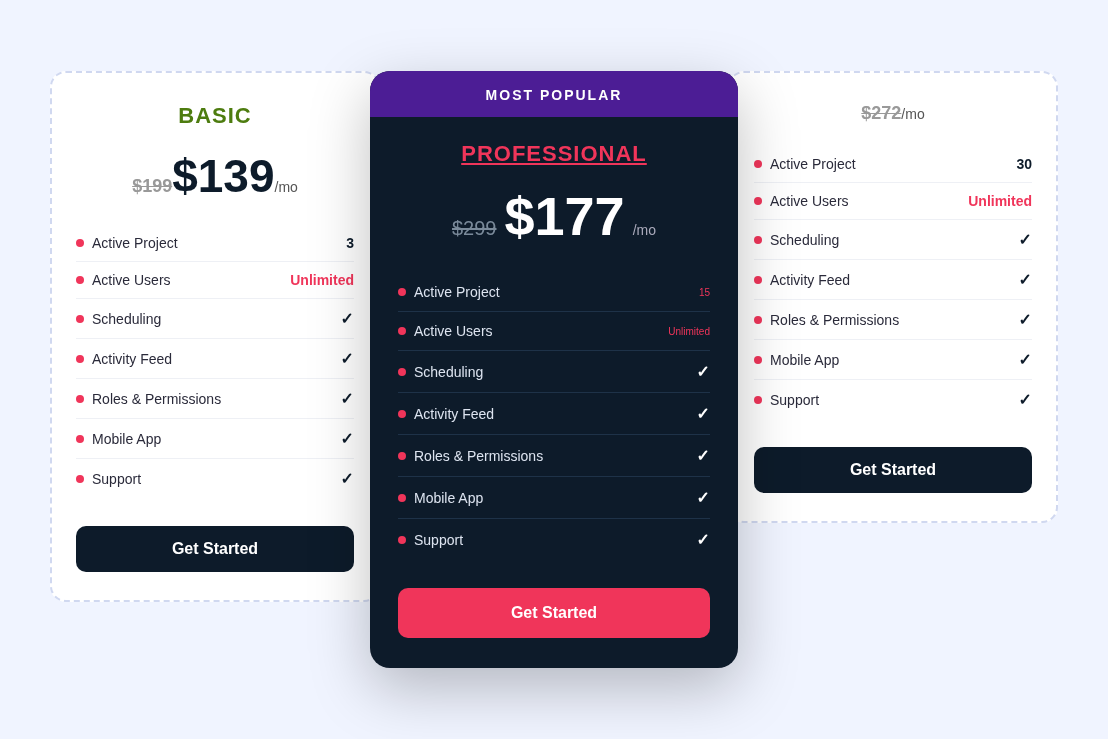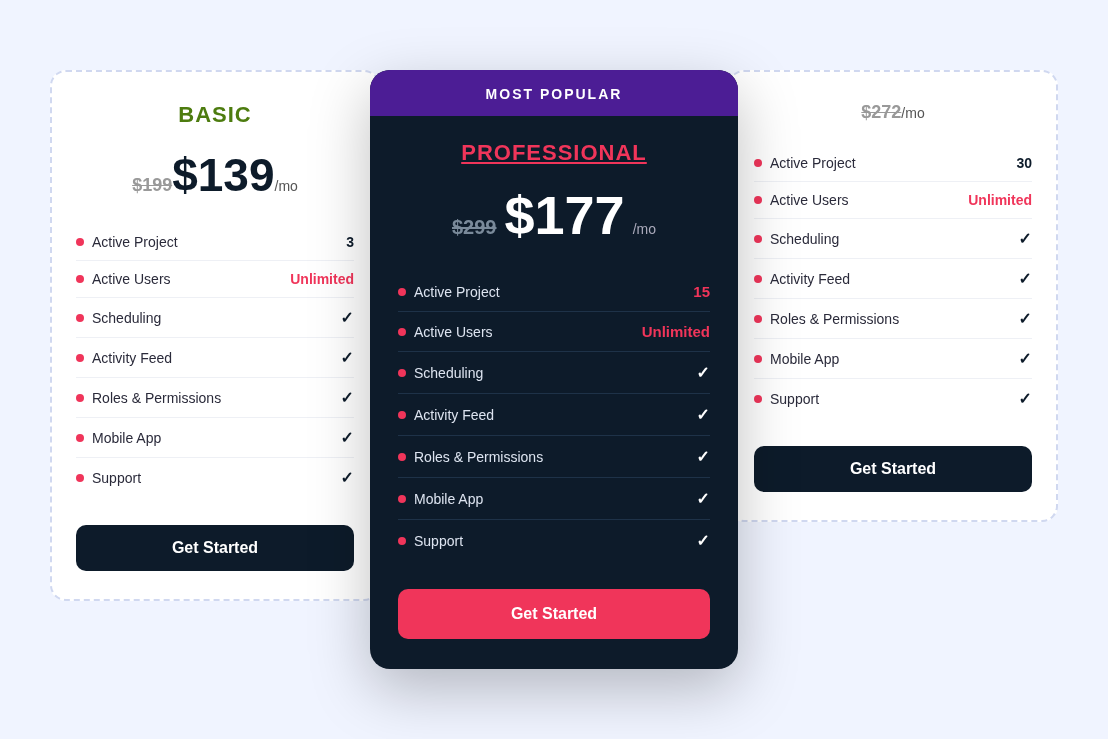--- a/index.html
+++ b/index.html
@@ -158,21 +158,21 @@
       display: flex;
       align-items: baseline;
       gap: 8px;
       justify-content: center;
       margin-bottom: 26px;
     }
     .pro-price-old {
       font-size: 20px;
       color: #7a8a9a;
       text-decoration: line-through;
-      font-weight: 700;
+      font-weight: 400;
     }
     .pro-price-new {
       font-size: 54px;
       font-weight: 900;
       color: #fff;
     }
     .pro-price-period {
       font-size: 14px;
       color: #aab;
       font-weight: 500;
@@ -198,22 +198,22 @@
       gap: 8px;
     }
     .pro-dot {
       width: 8px;
       height: 8px;
       border-radius: 50%;
       background: #f0355a;
       flex-shrink: 0;
     }
     .pro-feature-value {
-      font-size: 15px;
-      font-weight: 700;
+      font-size: 10px;
+      font-weight: 400;
     }
     .pro-feature-value.red { color: #f0355a; }
     .pro-checkmark {
       color: #fff;
       font-size: 16px;
       font-weight: 700;
     }
 
     .btn-start-pro {
       display: block;

